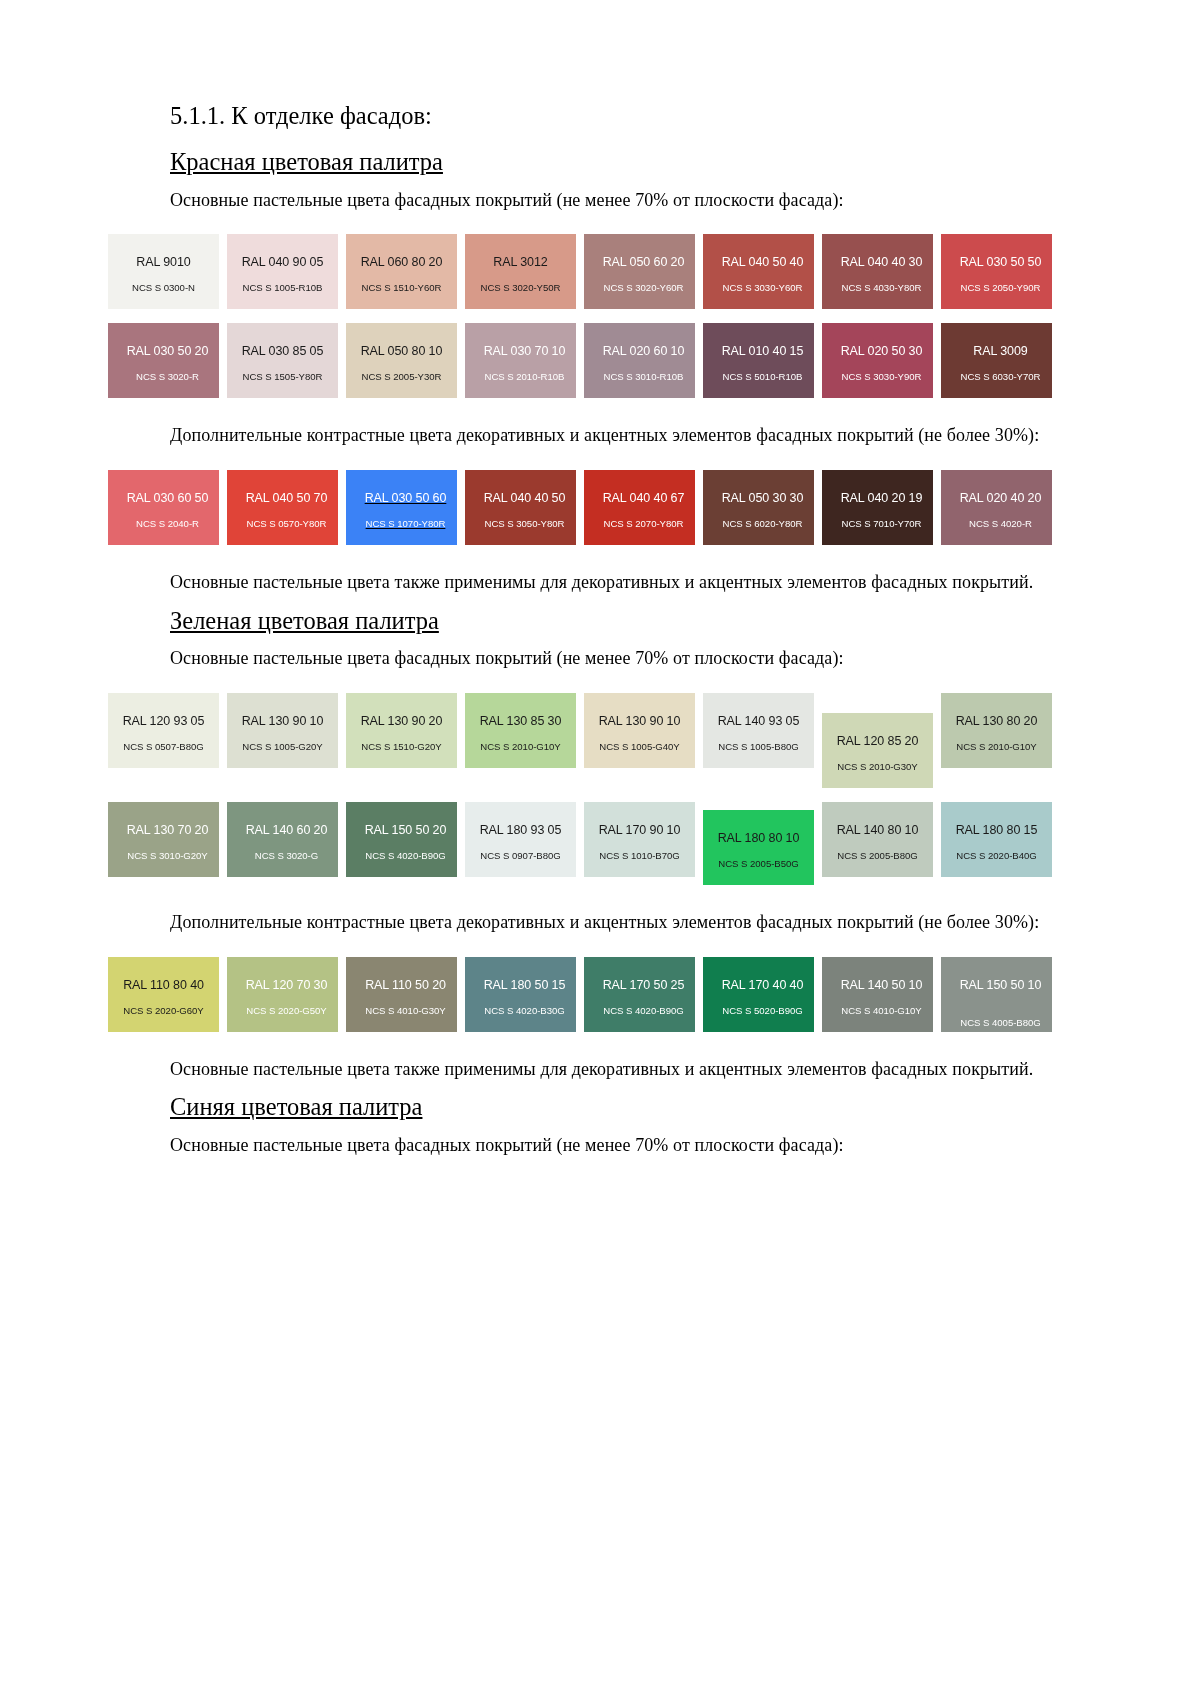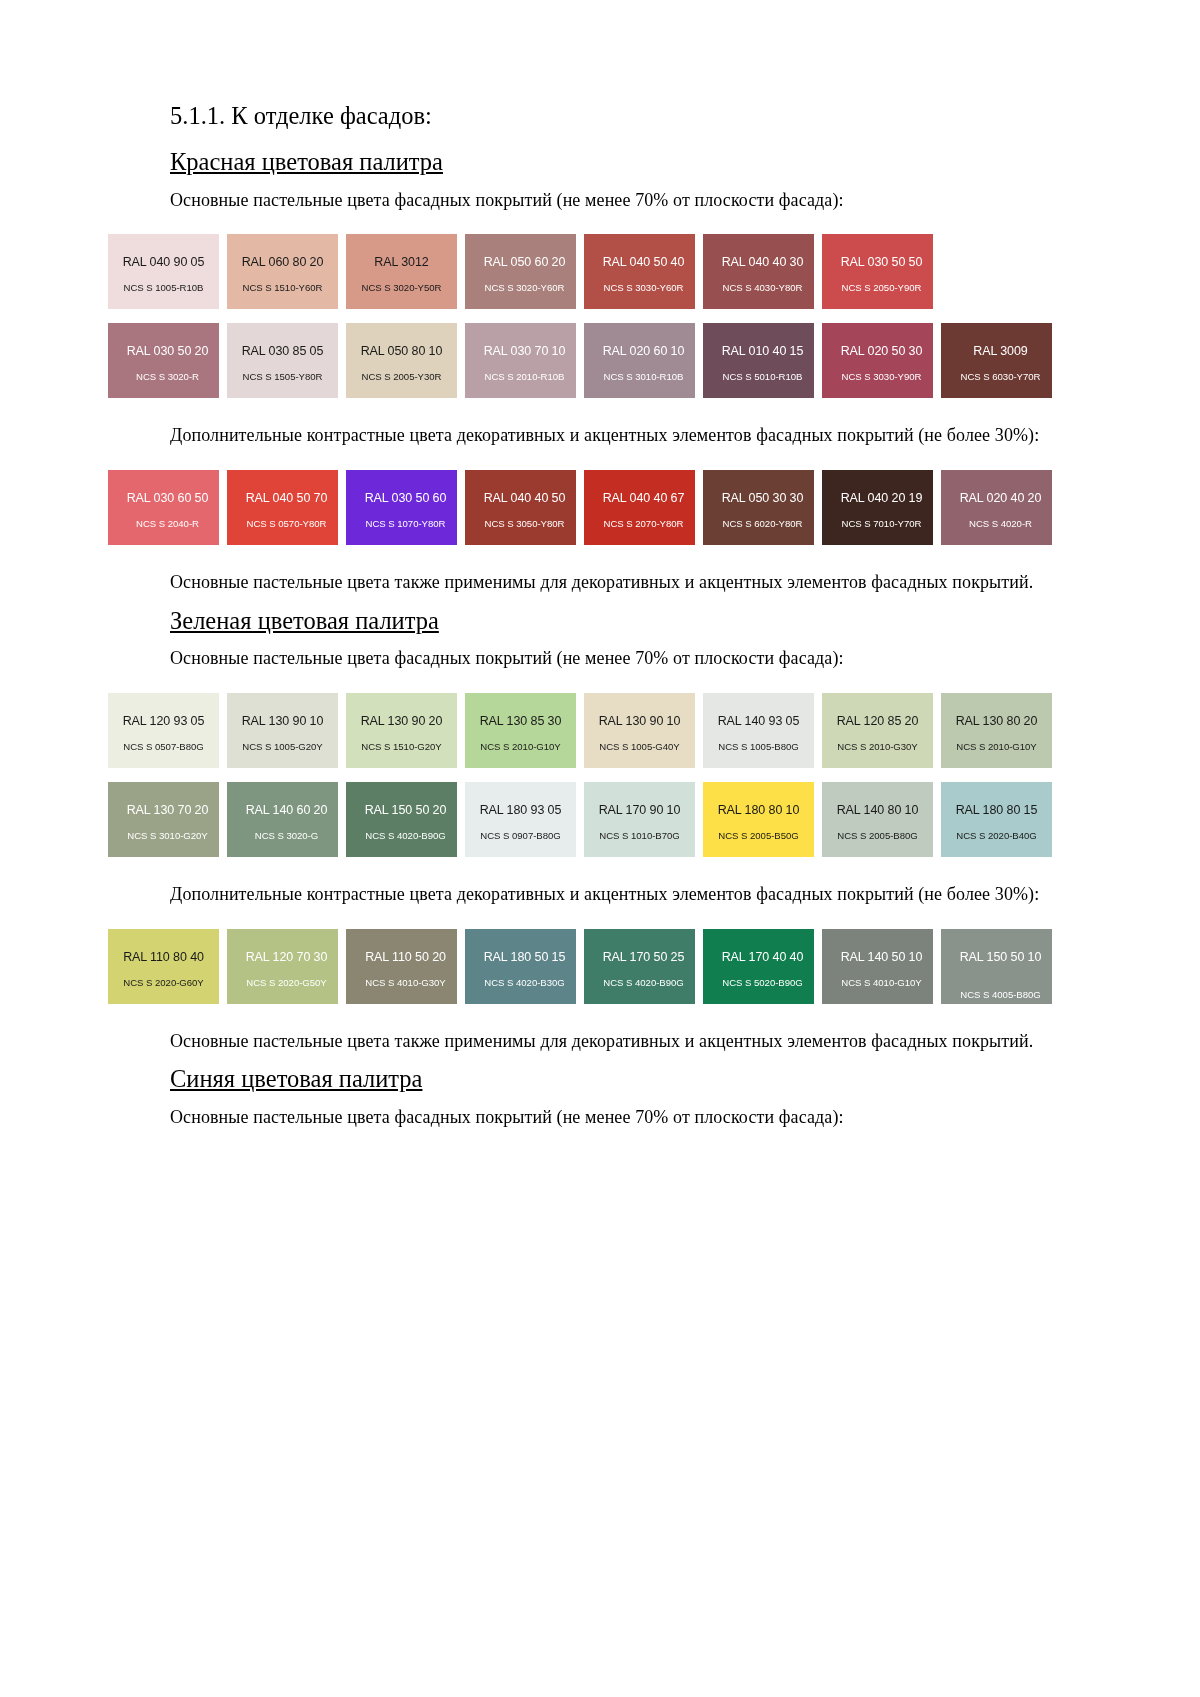--- a/index.html
+++ b/index.html
@@ -98,20 +98,24 @@
 
     <p class="heading-underline"><span></span><span>5.1.1. К отделке фасадов:</span></p>
     <div class="sp-14"></div>
 
     <p class="heading-underline"><span class="u">Красная цветовая палитра</span></p>
     <div class="sp-10"></div>
     <p class="para">Основные пастельные цвета фасадных покрытий (не менее 70% от плоскости фасада):</p>
     <div class="sp-22"></div>
 
     <div class="swatch-row" id="row-r-p-0">
+        <div class="swatch light" style="background: rgb(242, 242, 238);">
+          <div class="ral">RAL 9010</div>
+          <div class="ncs">NCS S 0300-N</div>
+        </div>
         <div class="swatch light" style="background: rgb(239, 220, 220);">
           <div class="ral">RAL 040 90 05</div>
           <div class="ncs">NCS S 1005-R10B</div>
         </div>
         <div class="swatch light" style="background: rgb(227, 185, 166);">
           <div class="ral">RAL 060 80 20</div>
           <div class="ncs">NCS S 1510-Y60R</div>
         </div>
         <div class="swatch light" style="background: rgb(215, 154, 137);">
           <div class="ral">RAL 3012</div>
@@ -175,21 +179,21 @@
     <div class="sp-22"></div>
     <div class="swatch-row" id="row-r-a-0">
         <div class="swatch dark" style="background: rgb(227, 103, 108);">
           <div class="ral">RAL 030 60 50</div>
           <div class="ncs">NCS S 2040-R</div>
         </div>
         <div class="swatch dark" style="background: rgb(224, 68, 56);">
           <div class="ral">RAL 040 50 70</div>
           <div class="ncs">NCS S 0570-Y80R</div>
         </div>
-        <div class="swatch dark" style="background: #6d28d9;">
+        <div class="swatch dark" style="background: #3b82f6; text-decoration: underline;">
           <div class="ral">RAL 030 50 60</div>
           <div class="ncs">NCS S 1070-Y80R</div>
         </div>
         <div class="swatch dark" style="background: rgb(155, 58, 46);">
           <div class="ral">RAL 040 40 50</div>
           <div class="ncs">NCS S 3050-Y80R</div>
         </div>
         <div class="swatch dark" style="background: rgb(196, 46, 34);">
           <div class="ral">RAL 040 40 67</div>
           <div class="ncs">NCS S 2070-Y80R</div>
@@ -235,21 +239,21 @@
           <div class="ncs">NCS S 2010-G10Y</div>
         </div>
         <div class="swatch light" style="background: rgb(230, 221, 196);">
           <div class="ral">RAL 130 90 10</div>
           <div class="ncs">NCS S 1005-G40Y</div>
         </div>
         <div class="swatch light" style="background: rgb(228, 231, 227);">
           <div class="ral">RAL 140 93 05</div>
           <div class="ncs">NCS S 1005-B80G</div>
         </div>
-        <div class="swatch light" style="background: rgb(207, 216, 182);">
+        <div class="swatch light" style="background: rgb(207, 216, 182); margin-top: 20px;">
           <div class="ral">RAL 120 85 20</div>
           <div class="ncs">NCS S 2010-G30Y</div>
         </div>
         <div class="swatch light" style="background: rgb(188, 201, 174);">
           <div class="ral">RAL 130 80 20</div>
           <div class="ncs">NCS S 2010-G10Y</div>
         </div>
       </div>
     <div class="sp-14"></div>
     <div class="swatch-row" id="row-g-p-1">
@@ -266,21 +270,21 @@
           <div class="ncs">NCS S 4020-B90G</div>
         </div>
         <div class="swatch light" style="background: rgb(231, 237, 236);">
           <div class="ral">RAL 180 93 05</div>
           <div class="ncs">NCS S 0907-B80G</div>
         </div>
         <div class="swatch light" style="background: rgb(210, 224, 218);">
           <div class="ral">RAL 170 90 10</div>
           <div class="ncs">NCS S 1010-B70G</div>
         </div>
-        <div class="swatch light" style="background: #fde047;">
+        <div class="swatch light" style="background: #22c55e; margin-top: 8px;">
           <div class="ral">RAL 180 80 10</div>
           <div class="ncs">NCS S 2005-B50G</div>
         </div>
         <div class="swatch light" style="background: rgb(191, 203, 190);">
           <div class="ral">RAL 140 80 10</div>
           <div class="ncs">NCS S 2005-B80G</div>
         </div>
         <div class="swatch light" style="background: rgb(169, 203, 203);">
           <div class="ral">RAL 180 80 15</div>
           <div class="ncs">NCS S 2020-B40G</div>

